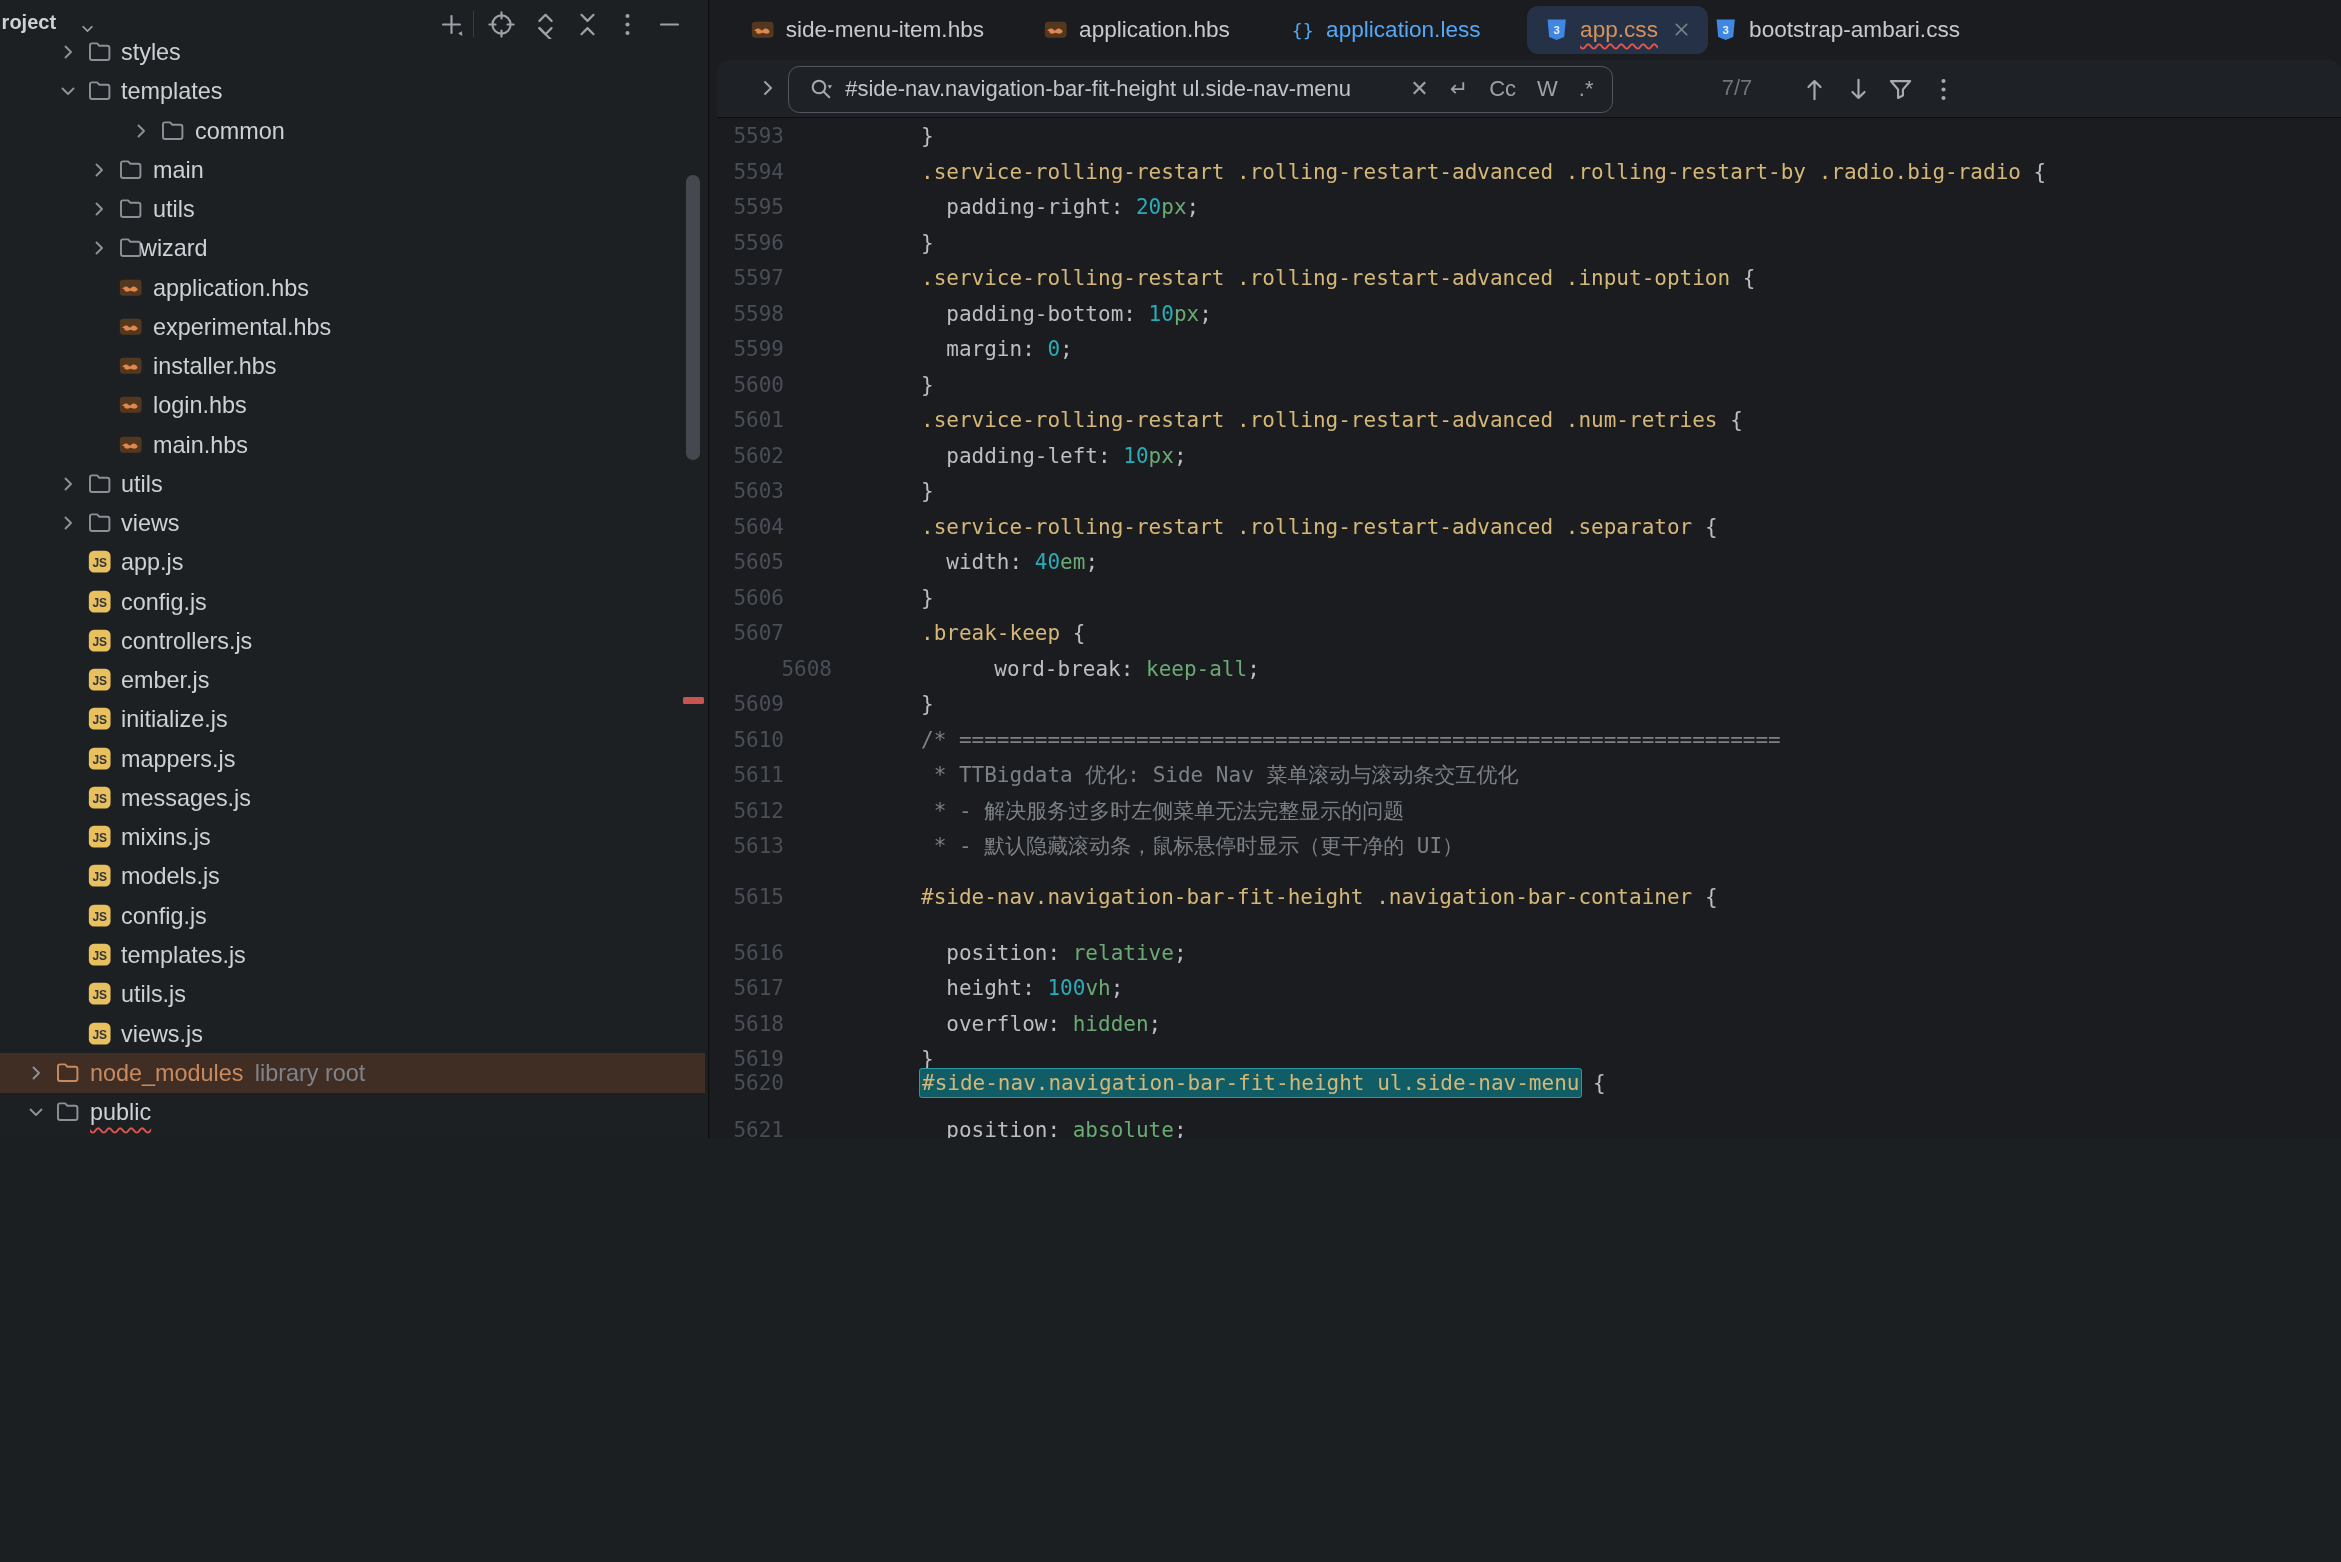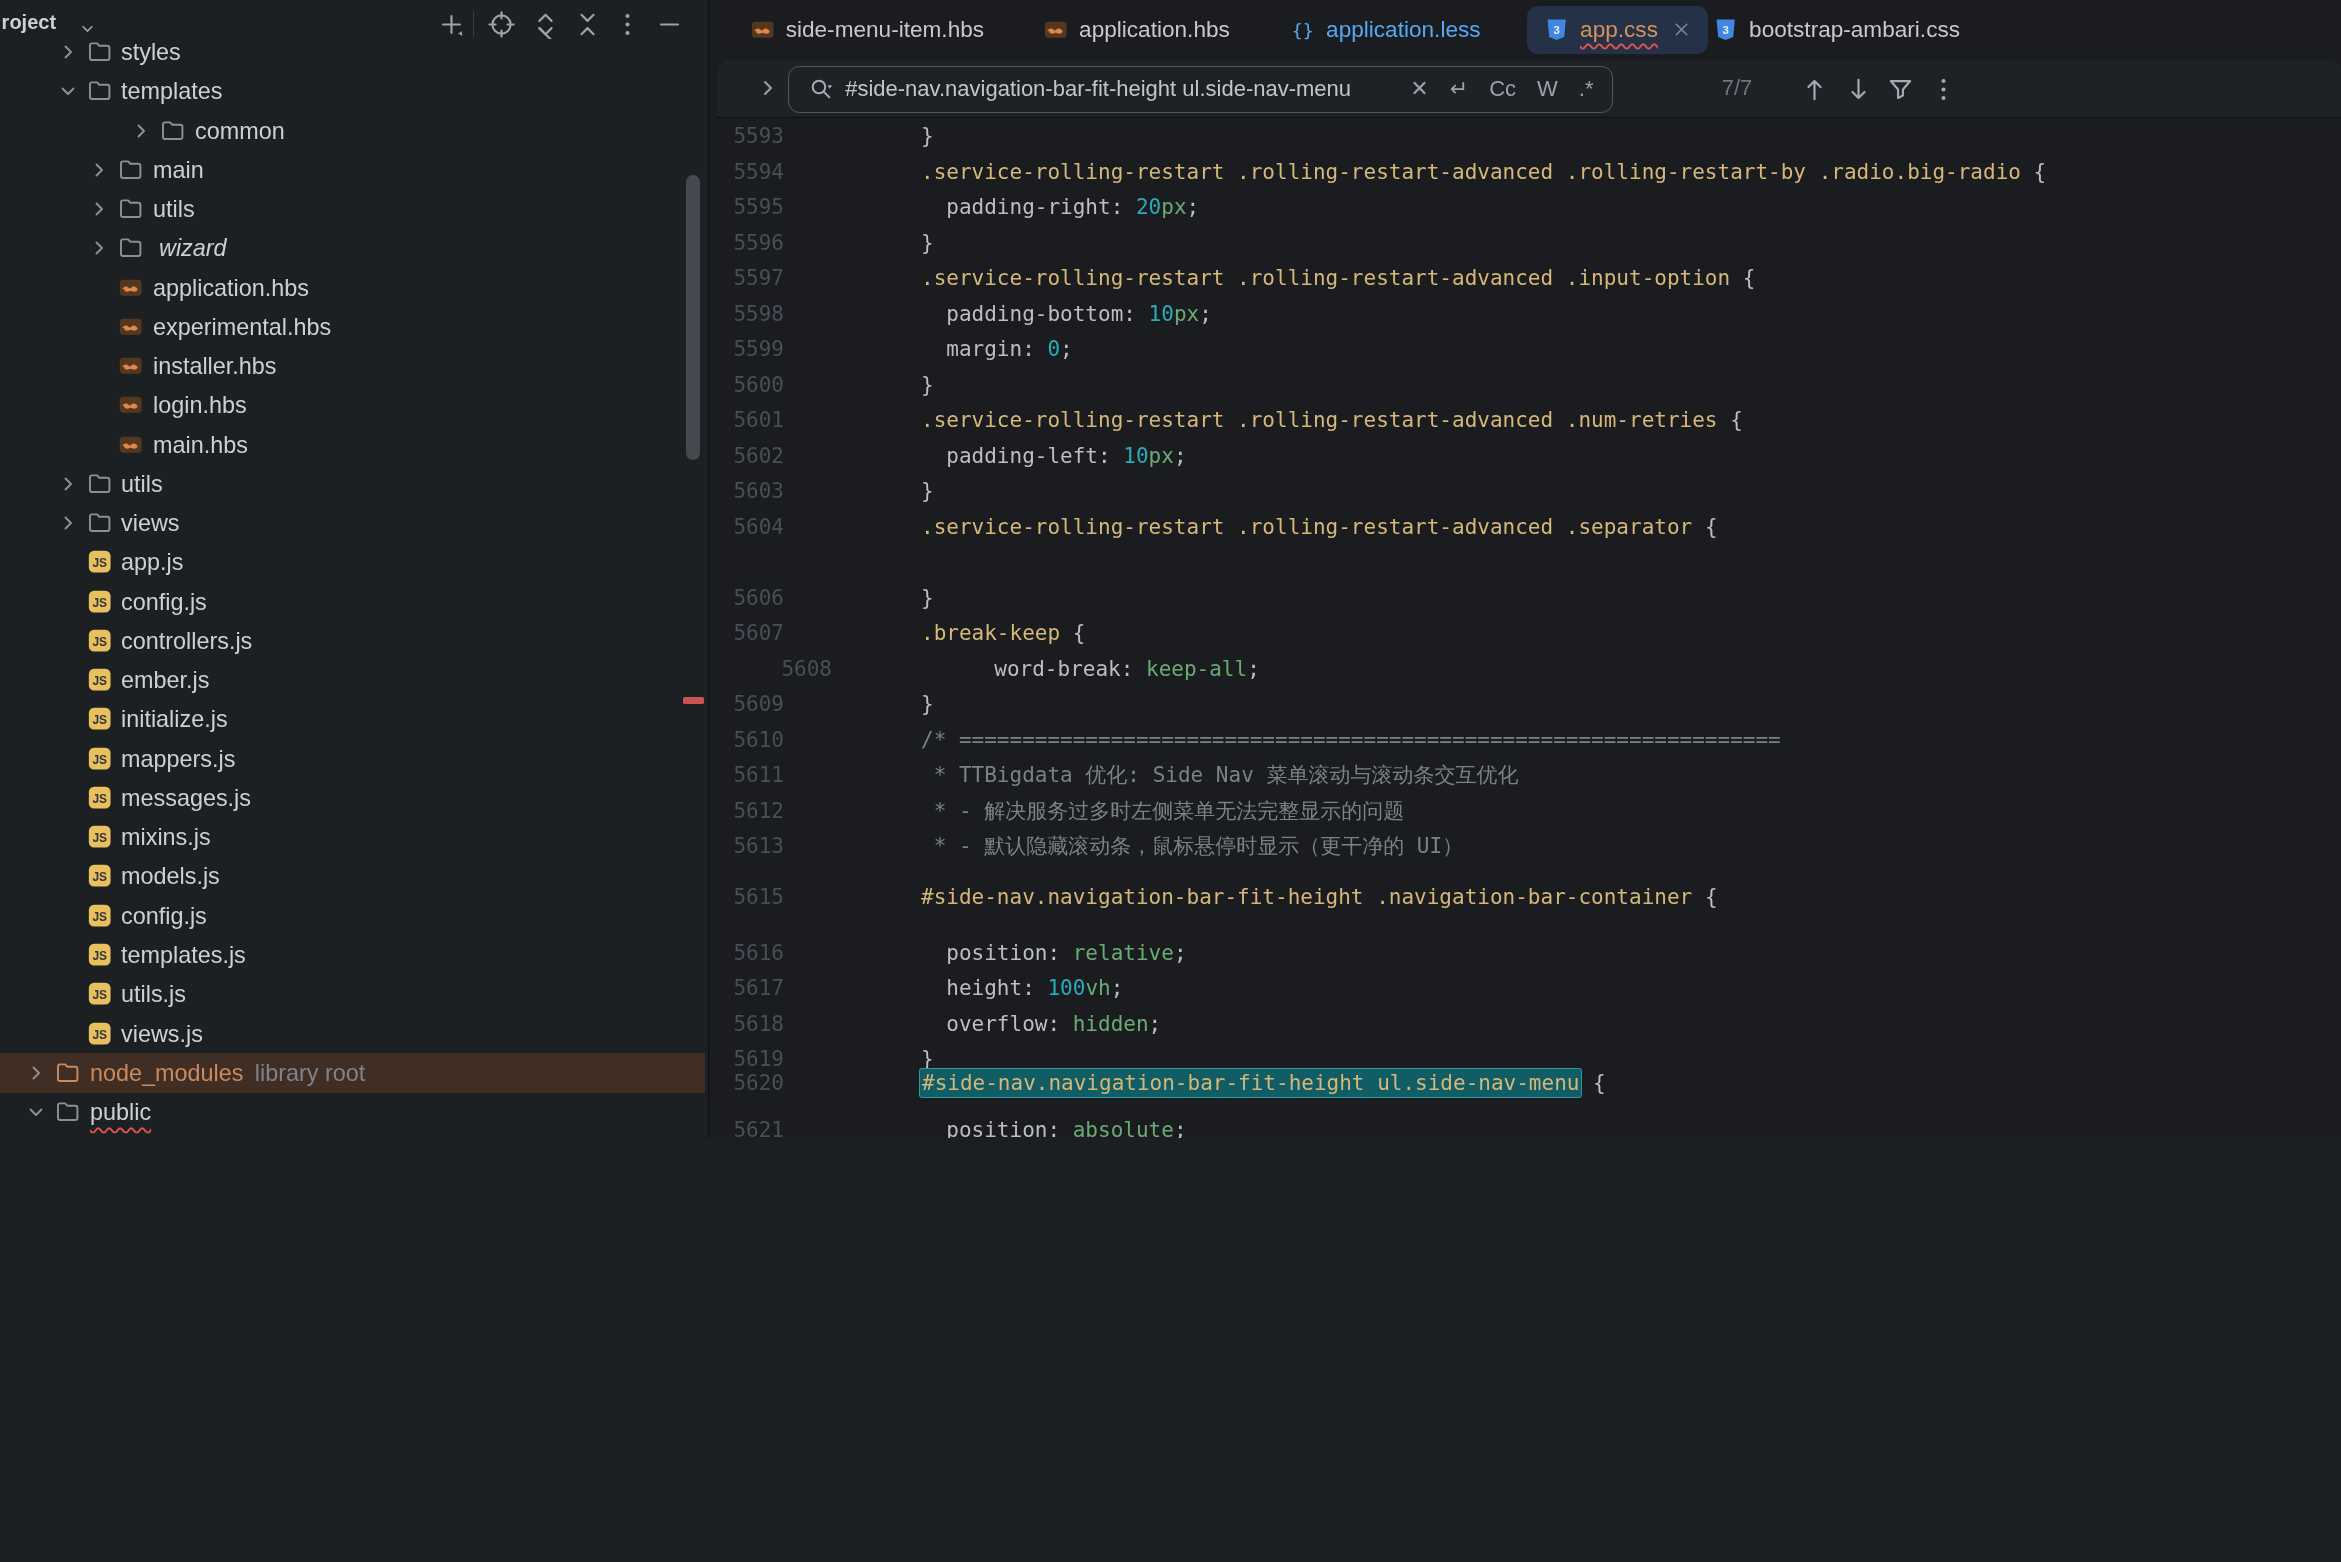--- a/index.html
+++ b/index.html
@@ -168,21 +168,21 @@
         <span class="tree-chevron" style="left: 87px;">
           <svg viewBox="0 0 24 24">
             <path d="M9.5 6.5l5.5 5.5-5.5 5.5" fill="none" stroke="currentColor" stroke-width="1.9" stroke-linecap="round" stroke-linejoin="round"></path>
           </svg>
         </span>
         <span class="tree-icon" style="left: 117px;">
           <svg viewBox="0 0 24 24">
             <path d="M3.5 6.5c0-1 .8-1.8 1.8-1.8h4.4l2 2.1h7c1 0 1.8.8 1.8 1.8v8.9c0 1-.8 1.8-1.8 1.8H5.3c-1 0-1.8-.8-1.8-1.8z" fill="none" stroke="#8b8f97" stroke-width="1.7" stroke-linejoin="round"></path>
           </svg>
         </span>
-        <span class="tree-label" style="left: 159px; font-style: italic;">wizard</span>
+        <span class="tree-label" style="left: 140px;">wizard</span>
       </div>
       <div class="tree-row" style="top: 236px;">
         <span class="tree-icon" style="left: 117px;">
           <svg viewBox="0 0 24 24">
             <rect x="2.5" y="5" width="19" height="14" rx="3" fill="#53381f"></rect>
             <path d="M4.5 13.2c1.6-2.8 4.3-2.9 6-.9.5.6 1 .6 1.5 0 1.7-2 4.4-1.9 6 .9.3.6-.6 2.4-2.9 2.3-1.2-.1-2.1-.9-3.1-.9s-1.9.8-3.1.9c-2.3.1-3.2-1.7-2.4-2.3z" fill="#e0874e"></path>
           </svg>
         </span>
         <span class="tree-label" style="left: 153px;">application.hbs</span>
       </div>
@@ -489,20 +489,21 @@
       <div class="code-line" style="top: 71px;"><span class="lineno">5595</span><span class="code-text"><span class="tk-g">  padding-right: </span><span class="tk-n">20</span><span class="tk-u">px</span><span class="tk-g">;</span></span></div>
       <div class="code-line" style="top: 107px;"><span class="lineno">5596</span><span class="code-text"><span class="tk-g">}</span></span></div>
       <div class="code-line" style="top: 142px;"><span class="lineno">5597</span><span class="code-text"><span class="tk-y">.service-rolling-restart .rolling-restart-advanced .input-option</span><span class="tk-g"> {</span></span></div>
       <div class="code-line" style="top: 178px;"><span class="lineno">5598</span><span class="code-text"><span class="tk-g">  padding-bottom: </span><span class="tk-n">10</span><span class="tk-u">px</span><span class="tk-g">;</span></span></div>
       <div class="code-line" style="top: 213px;"><span class="lineno">5599</span><span class="code-text"><span class="tk-g">  margin: </span><span class="tk-n">0</span><span class="tk-g">;</span></span></div>
       <div class="code-line" style="top: 249px;"><span class="lineno">5600</span><span class="code-text"><span class="tk-g">}</span></span></div>
       <div class="code-line" style="top: 284px;"><span class="lineno">5601</span><span class="code-text"><span class="tk-y">.service-rolling-restart .rolling-restart-advanced .num-retries</span><span class="tk-g"> {</span></span></div>
       <div class="code-line" style="top: 320px;"><span class="lineno">5602</span><span class="code-text"><span class="tk-g">  padding-left: </span><span class="tk-n">10</span><span class="tk-u">px</span><span class="tk-g">;</span></span></div>
       <div class="code-line" style="top: 355px;"><span class="lineno">5603</span><span class="code-text"><span class="tk-g">}</span></span></div>
       <div class="code-line" style="top: 391px;"><span class="lineno">5604</span><span class="code-text"><span class="tk-y">.service-rolling-restart .rolling-restart-advanced .separator</span><span class="tk-g"> {</span></span></div>
+      <div class="code-line" style="top: 426px;"><span class="lineno">5605</span><span class="code-text"><span class="tk-g">  width: </span><span class="tk-n">40</span><span class="tk-u">em</span><span class="tk-g">;</span></span></div>
       <div class="code-line" style="top: 462px;"><span class="lineno">5606</span><span class="code-text"><span class="tk-g">}</span></span></div>
       <div class="code-line" style="top: 497px;"><span class="lineno">5607</span><span class="code-text"><span class="tk-y">.break-keep</span><span class="tk-g"> {</span></span></div>
       <div class="code-line" style="top: 533px; margin-left: 48px;"><span class="lineno">5608</span><span class="code-text"><span class="tk-g">  word-break: </span><span class="tk-u">keep-all</span><span class="tk-g">;</span></span></div>
       <div class="code-line" style="top: 568px;"><span class="lineno">5609</span><span class="code-text"><span class="tk-g">}</span></span></div>
       <div class="code-line" style="top: 604px;"><span class="lineno">5610</span><span class="code-text"><span class="tk-c">/* =================================================================</span></span></div>
       <div class="code-line" style="top: 639px;"><span class="lineno">5611</span><span class="code-text"><span class="tk-c"> * TTBigdata 优化: Side Nav 菜单滚动与滚动条交互优化</span></span></div>
       <div class="code-line" style="top: 675px;"><span class="lineno">5612</span><span class="code-text"><span class="tk-c"> * - 解决服务过多时左侧菜单无法完整显示的问题</span></span></div>
       <div class="code-line" style="top: 710px;"><span class="lineno">5613</span><span class="code-text"><span class="tk-c"> * - 默认隐藏滚动条，鼠标悬停时显示（更干净的 UI）</span></span></div>
       <div class="code-line" style="top: 761px;"><span class="lineno">5615</span><span class="code-text"><span class="tk-y">#side-nav.navigation-bar-fit-height .navigation-bar-container</span><span class="tk-g"> {</span></span></div>
       <div class="code-line" style="top: 817px;"><span class="lineno">5616</span><span class="code-text"><span class="tk-g">  position: </span><span class="tk-u">relative</span><span class="tk-g">;</span></span></div>

